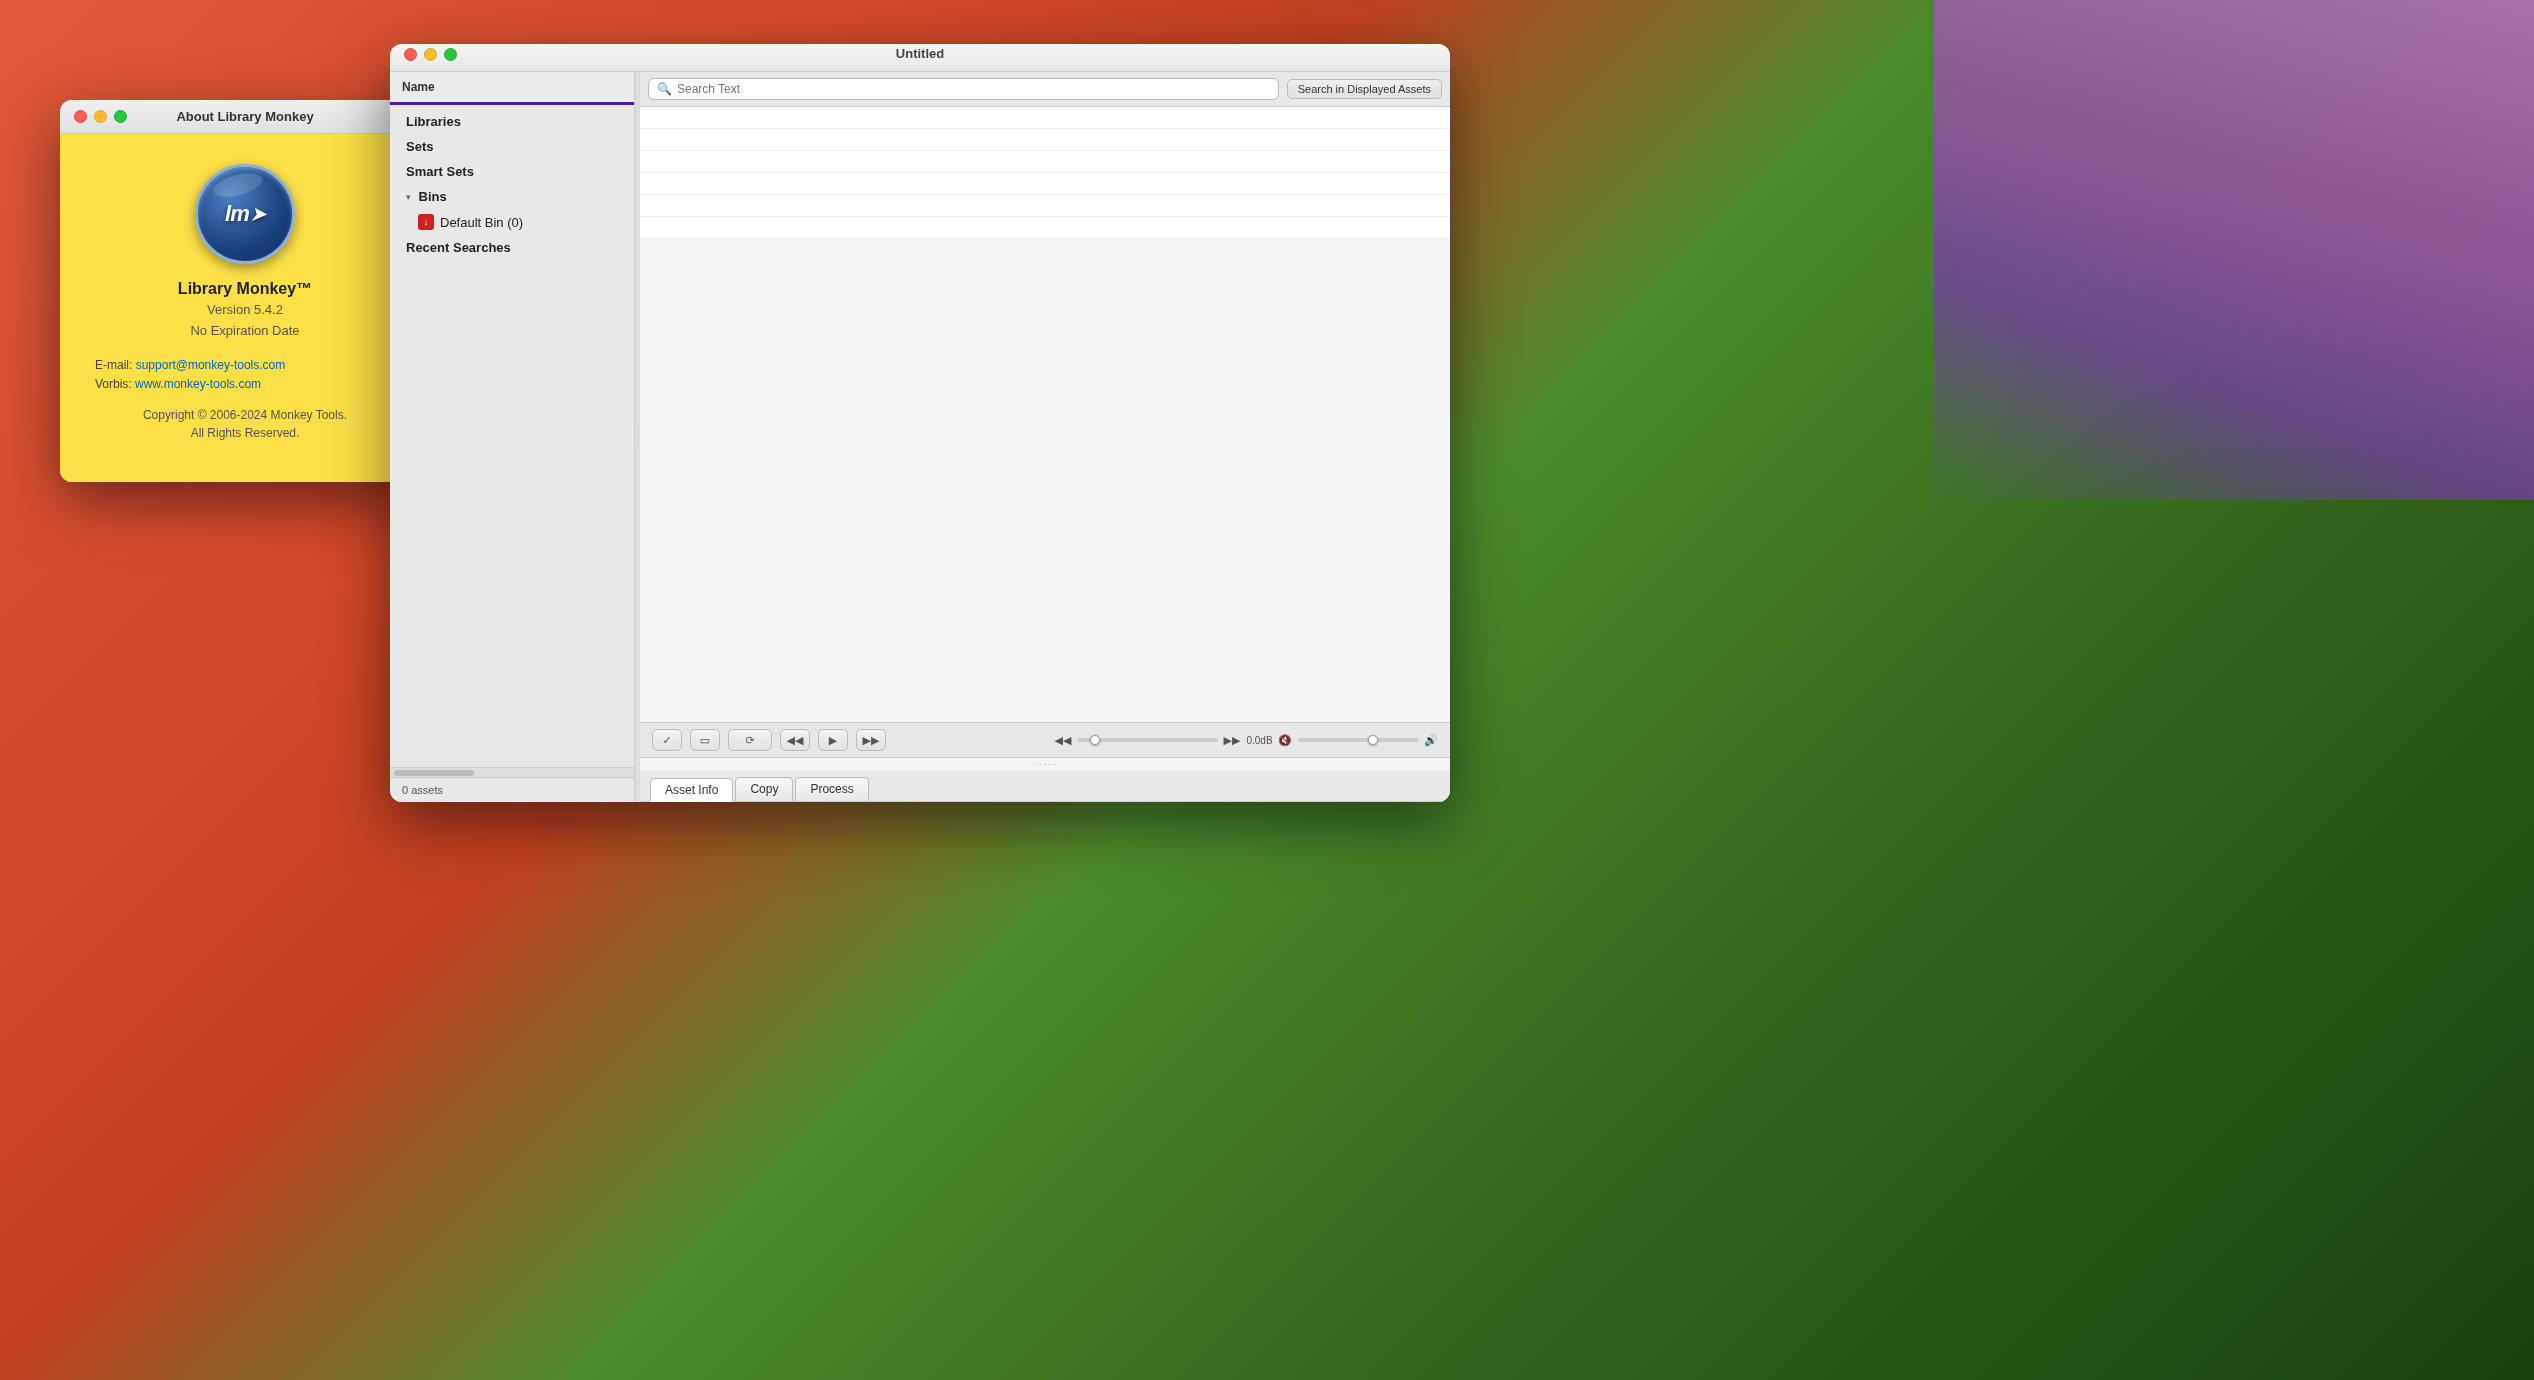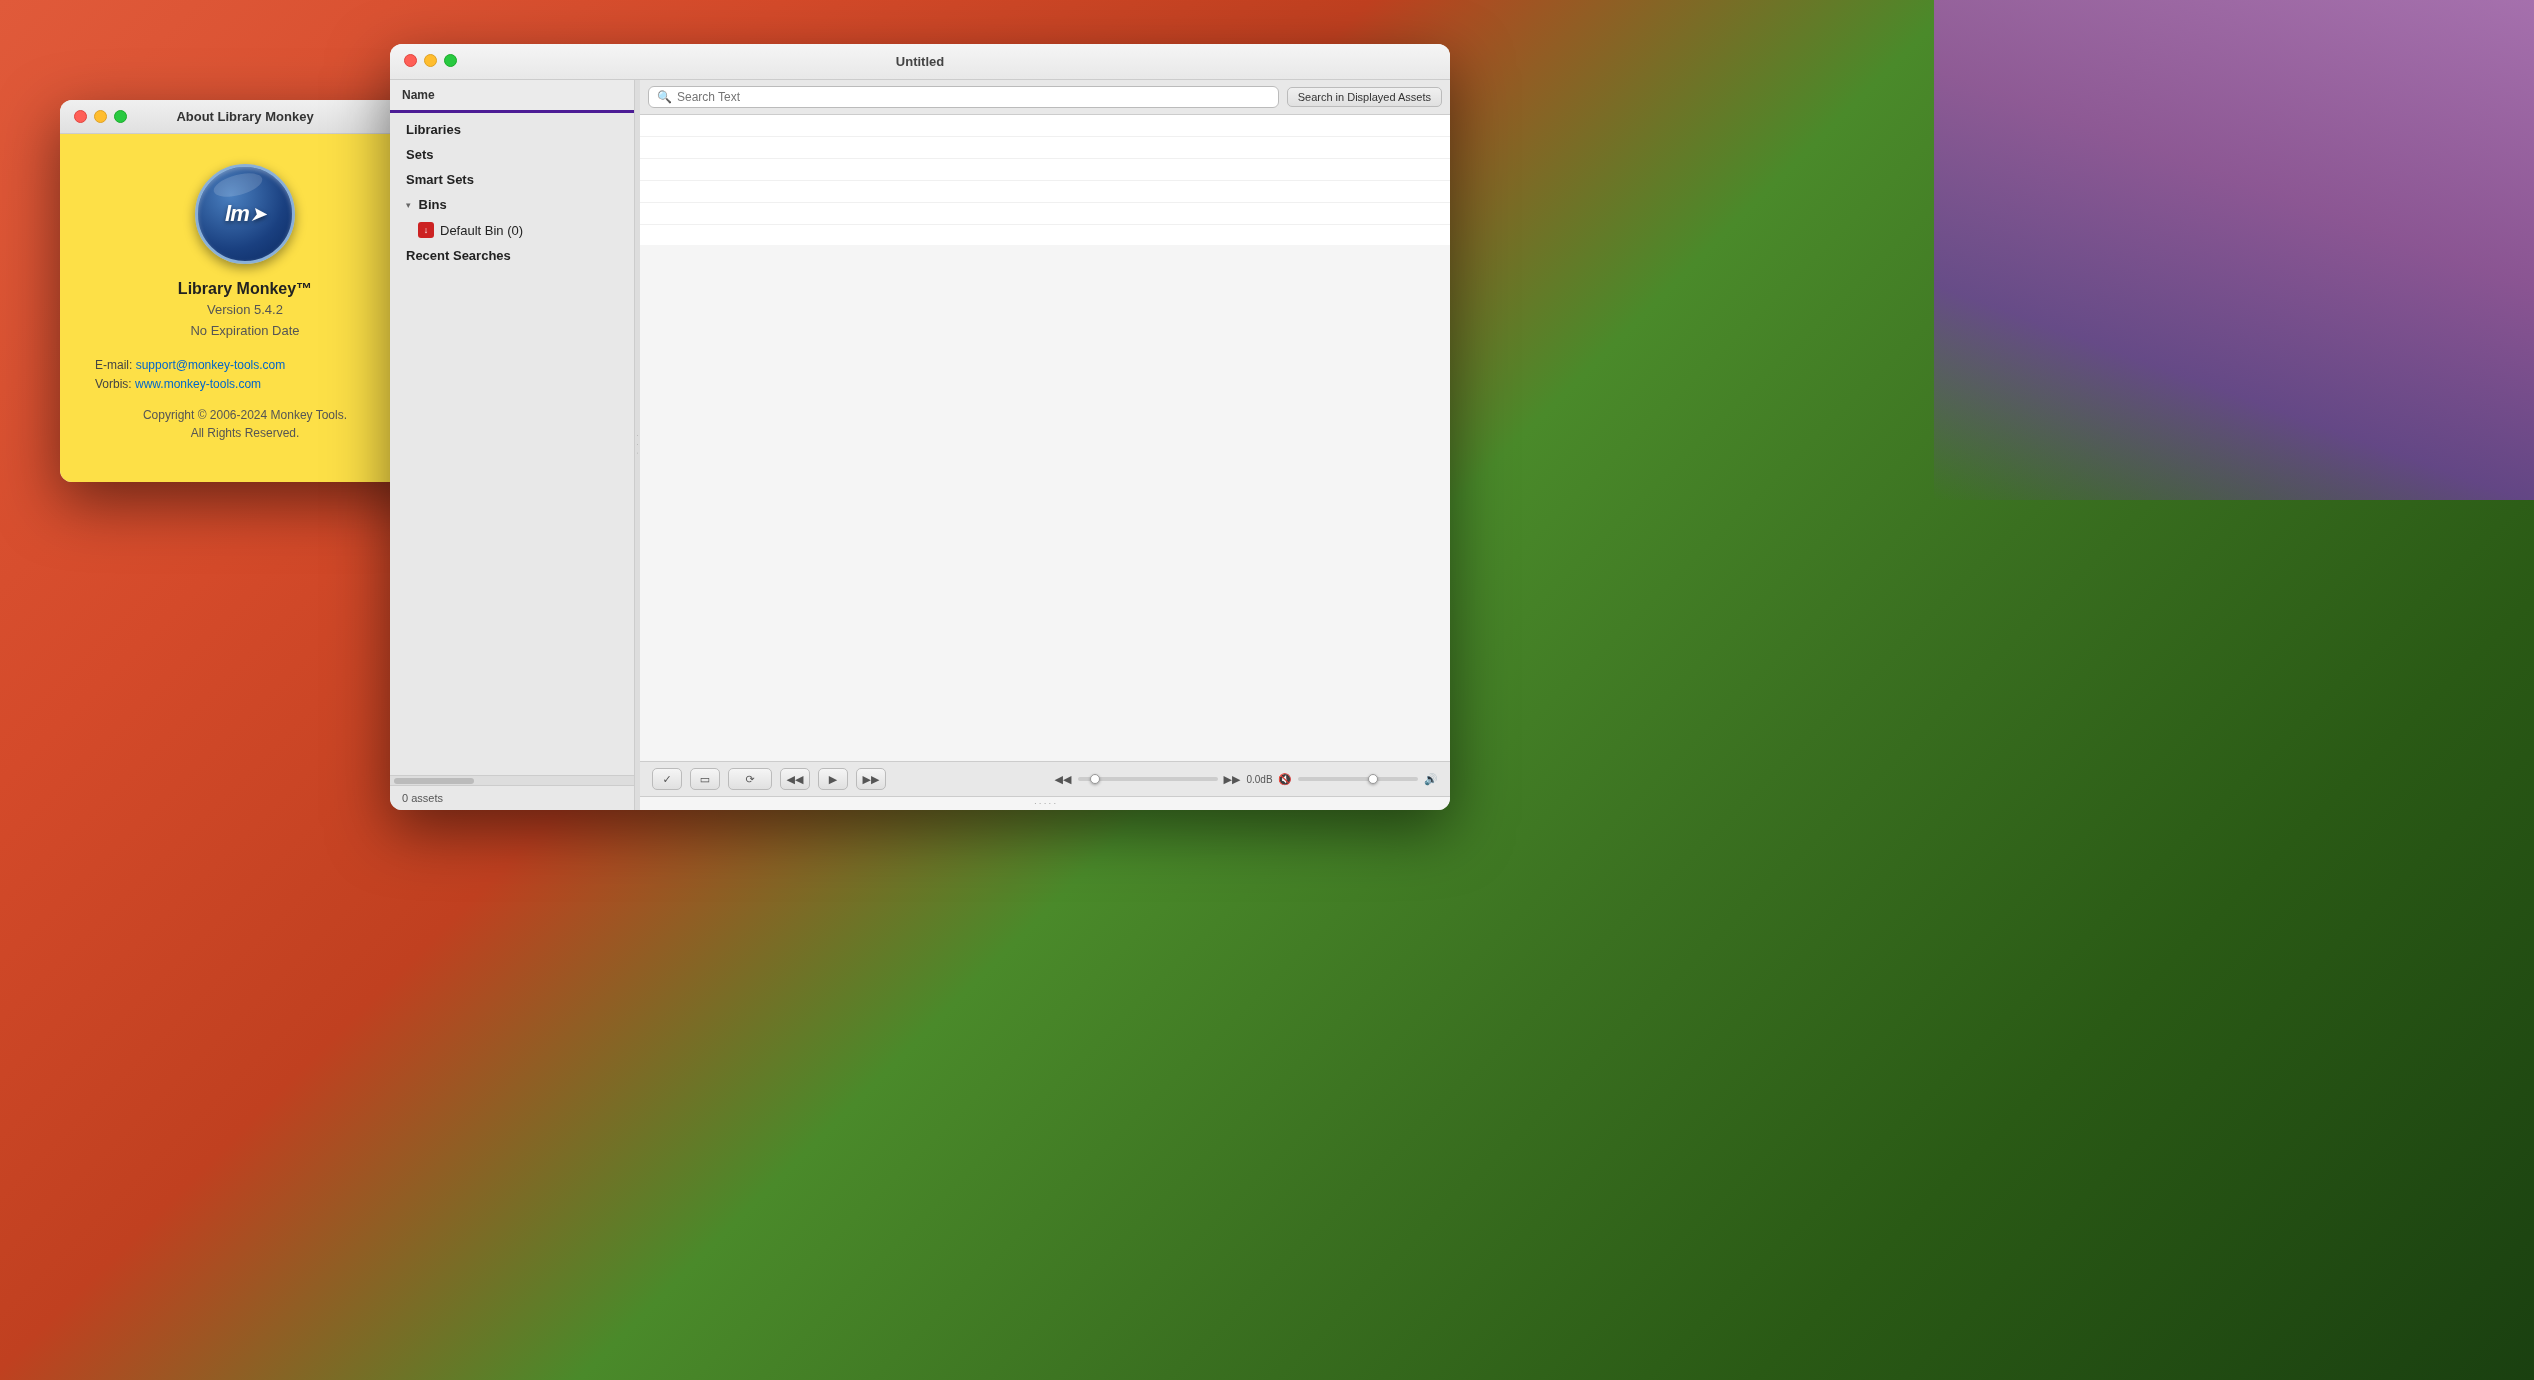--- a/index.html
+++ b/index.html
@@ -186,25 +186,25 @@
       background: #f0f0f0;
       border-radius: 12px;
       box-shadow: 0 20px 60px rgba(0,0,0,0.5);
       overflow: hidden;
     }
 
     .main-titlebar {
       background: linear-gradient(to bottom, #f5f5f5, #e8e8e8);
       padding: 10px 14px;
       display: flex;
-      align-items: flex-start;
+      align-items: flex-end;
       gap: 7px;
       border-bottom: 1px solid #ccc;
       position: relative;
-      height: 36px;
+      height: 28px;
     }
 
     .main-title {
       position: absolute;
       left: 50%;
       transform: translateX(-50%);
       font-size: 13px;
       font-weight: 600;
       color: #444;
     }
@@ -690,16 +690,21 @@
           <span class="vol-icon">🔇</span>
           <div class="vol-slider-track">
             <div class="vol-slider-thumb" style="left: 70px;"></div>
           </div>
           <span class="vol-icon">🔊</span>
         </div>
       </div>
 
       <div class="resize-dots">· · · · ·</div>
 
+      <div class="panel-tabs">
+        <div class="panel-tab active">Asset Info</div>
+        <div class="panel-tab">Copy</div>
+        <div class="panel-tab">Process</div>
+      </div>
 
     </div>
   </div>
 </div>
 
 </body></html>

